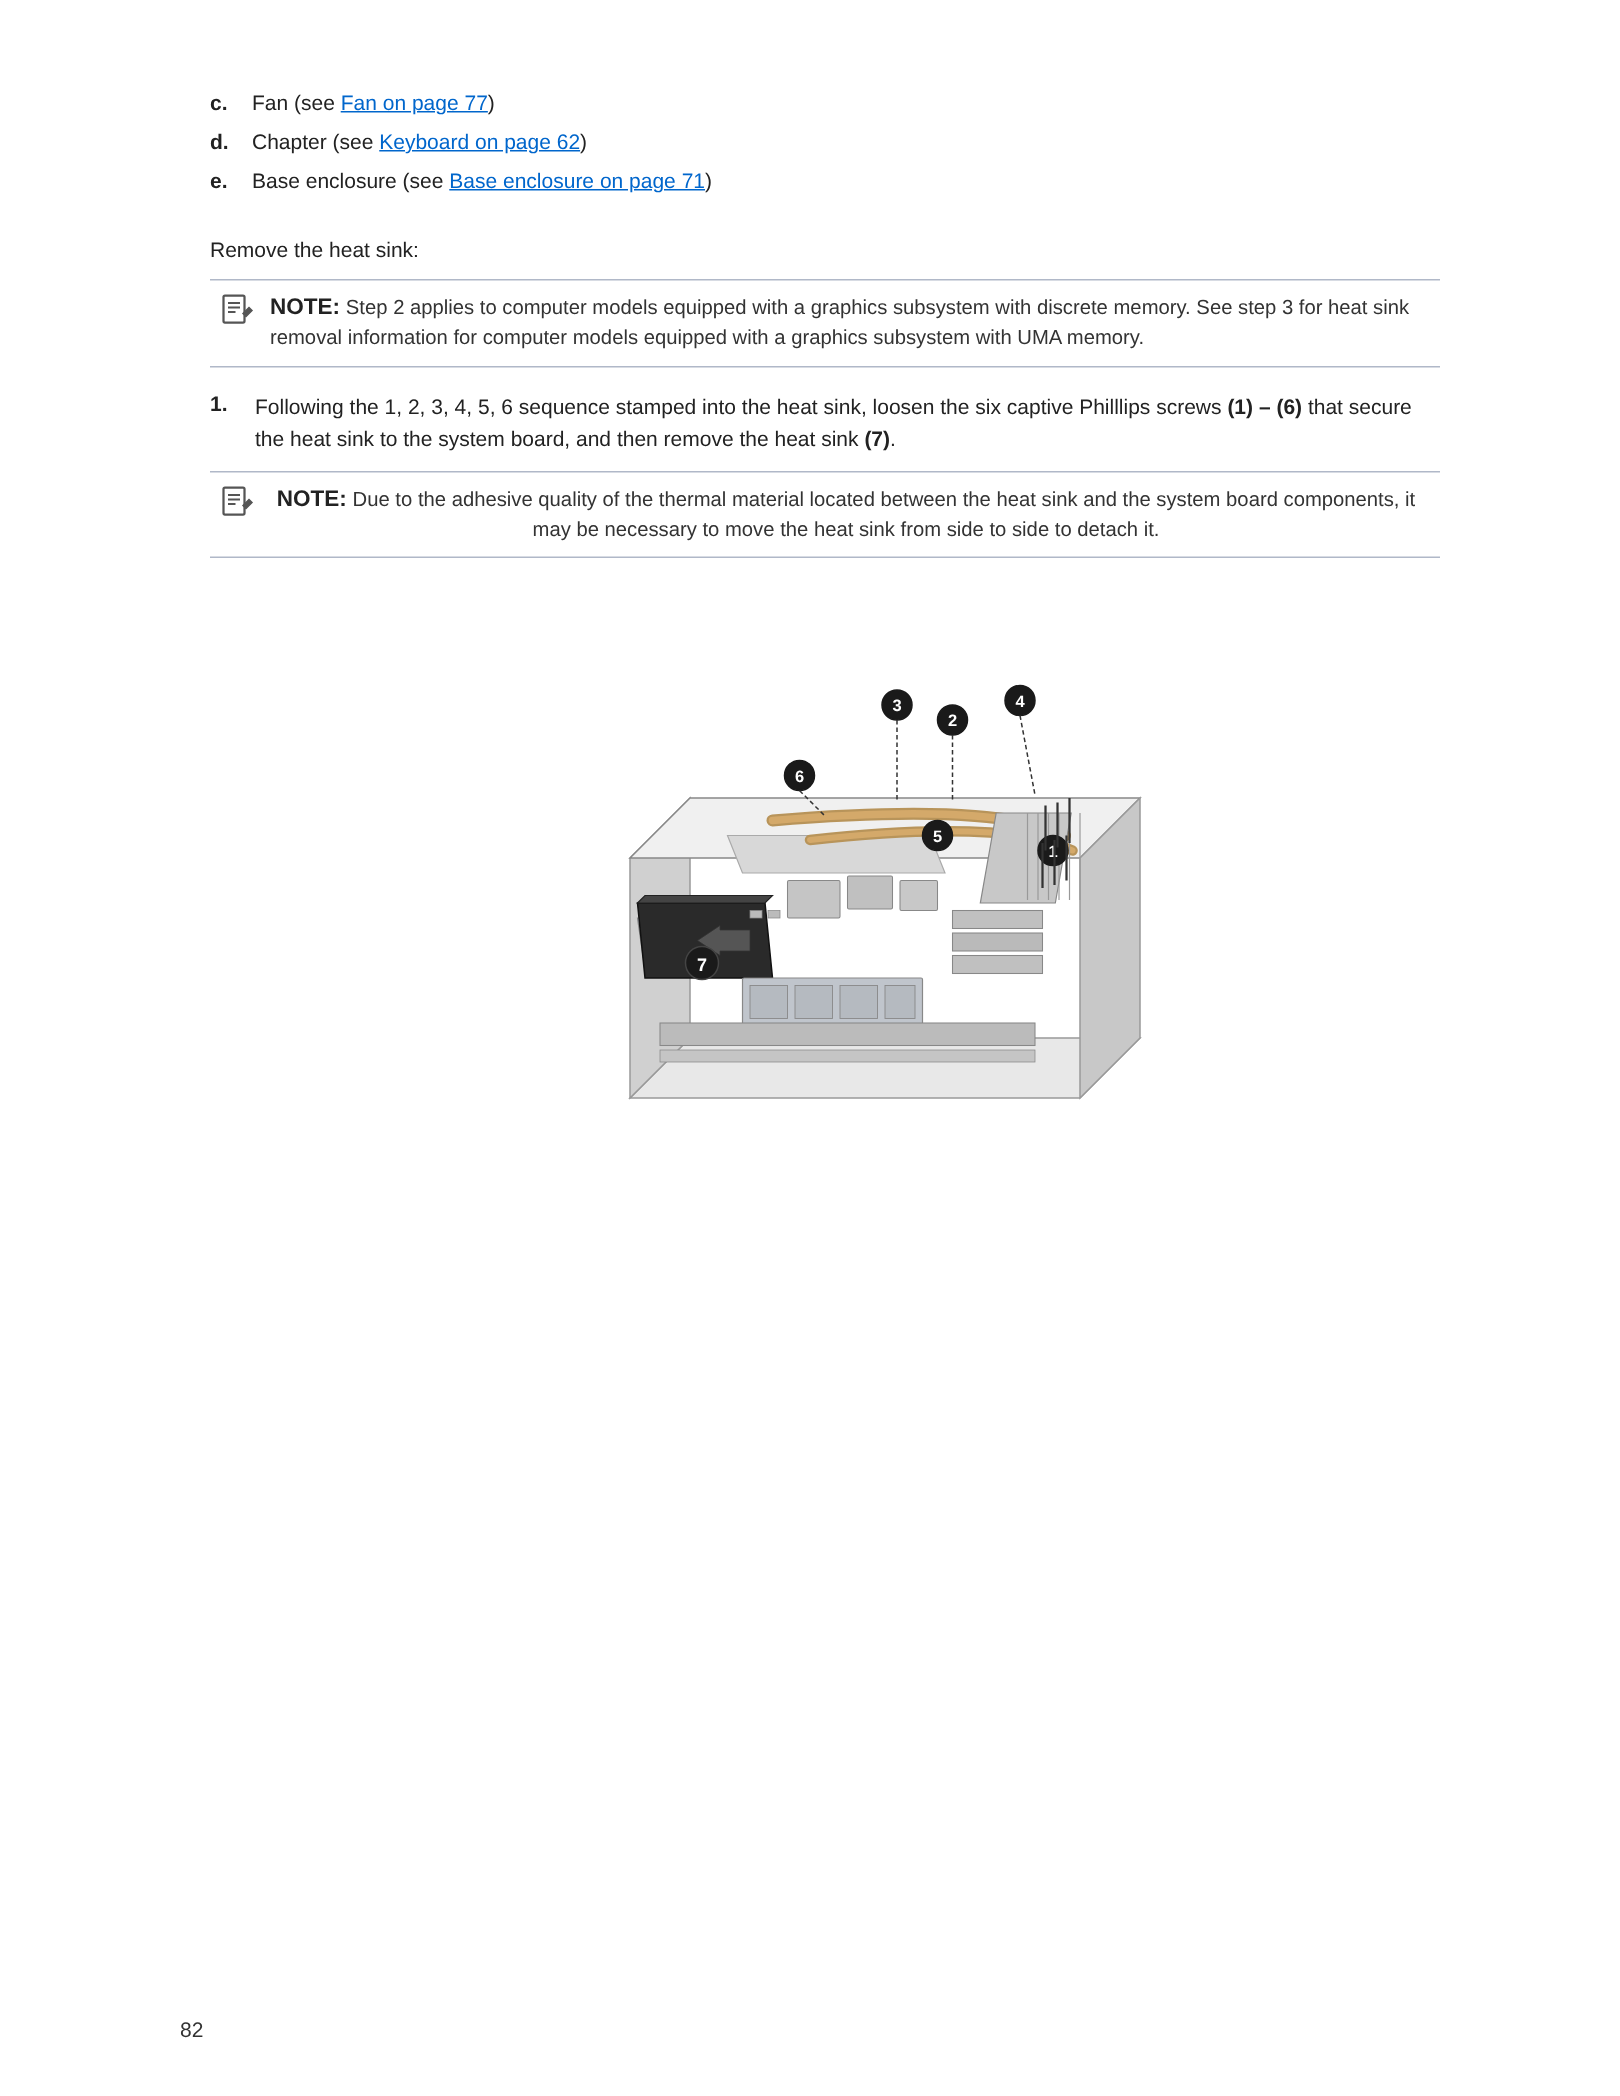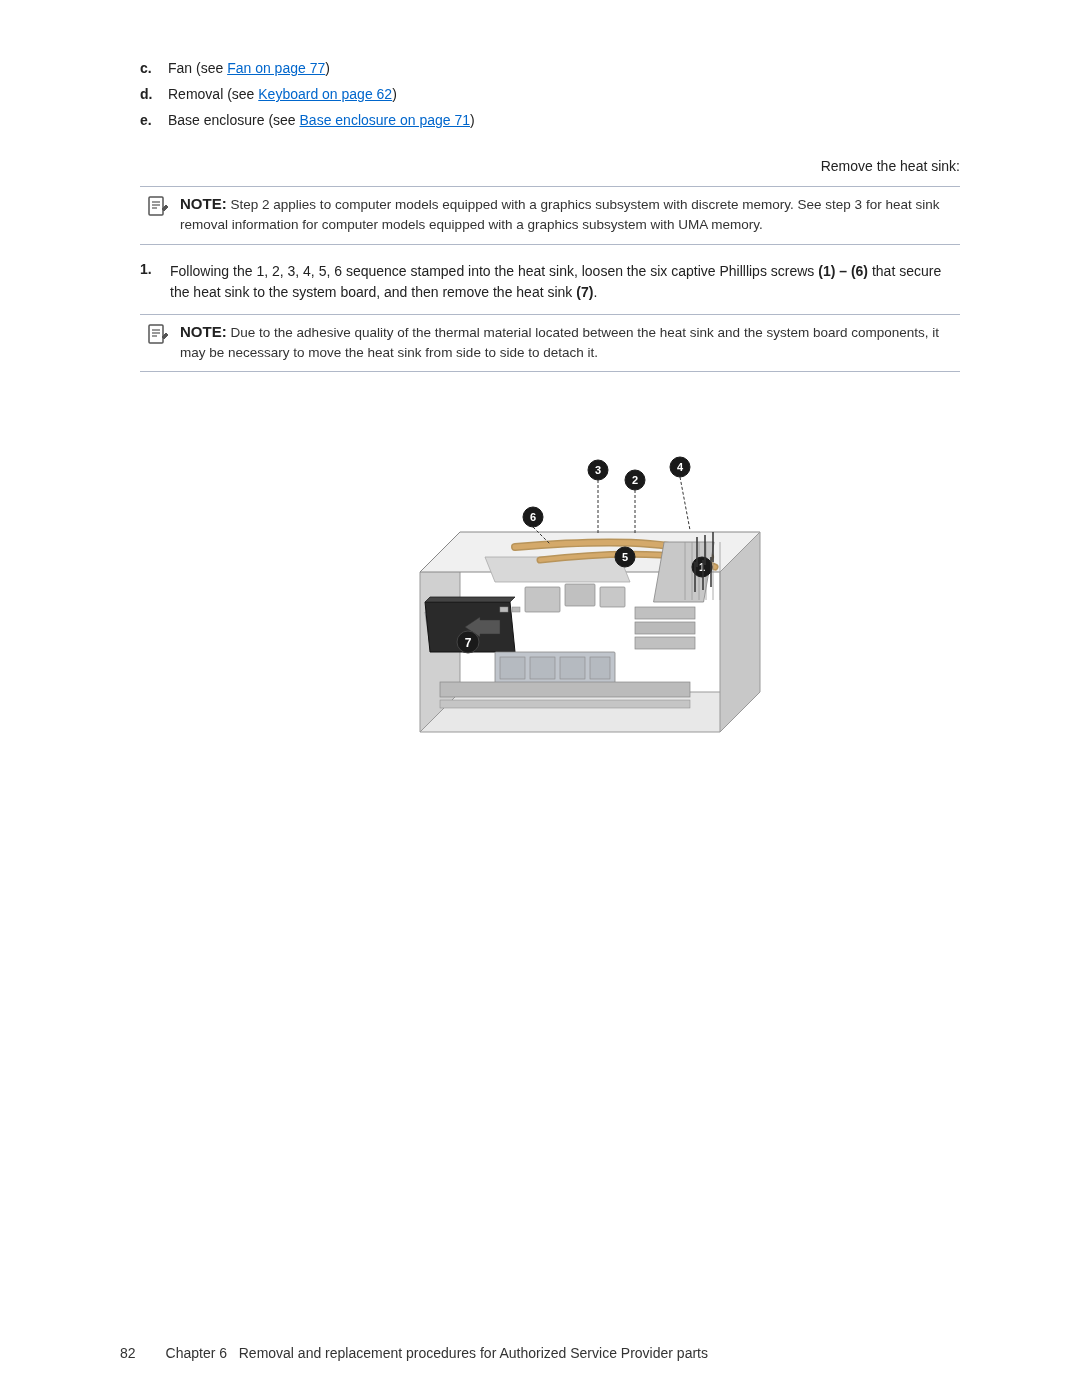--- a/index.html
+++ b/index.html
@@ -47,21 +47,20 @@
       flex: 1;
     }
 
     a.link-text {
       color: #0066cc;
     }
 
     .remove-text {
       margin: 30px 0 12px 0;
       font-size: 14px;
-      text-align: right;
     }
 
     .note-box {
       border-top: 1px solid #b0b8c8;
       border-bottom: 1px solid #b0b8c8;
       padding: 8px 12px 8px 40px;
       margin: 10px 0 16px 0;
       position: relative;
       background: #fff;
     }
@@ -144,39 +143,40 @@
       color: #333;
     }
 
     .note-box-2 {
       border-top: 1px solid #b0b8c8;
       border-bottom: 1px solid #b0b8c8;
       padding: 8px 12px 8px 40px;
       margin: 10px 0 16px 0;
       position: relative;
       background: #fff;
+      text-align: center;
     }
   </style>
 </head>
 <body>
 
 <div class="page-container">
   <div class="content-area">
 
     <div class="list-item">
       <span class="list-label">c.</span>
       <span class="list-text">
         <span>Fan (see </span><a class="link-text" href="#">Fan on page 77</a>)
       </span>
     </div>
 
     <div class="list-item">
       <span class="list-label">d.</span>
       <span class="list-text">
-        <span>Removal (see </span><a class="link-text" href="#">Keyboard on page 62</a>)
+        <span>Chapter (see </span><a class="link-text" href="#">Keyboard on page 62</a>)
       </span>
     </div>
 
     <div class="list-item">
       <span class="list-label">e.</span>
       <span class="list-text">
         <span>Base enclosure (see </span><a class="link-text" href="#">Base enclosure on page 71</a>)
       </span>
     </div>
 
@@ -308,18 +308,15 @@
           <rect x="100" y="248" width="250" height="8" fill="#c5c5c5" stroke="#888" stroke-width="0.5"></rect>
 
         </g>
       </svg>
     </div>
 
   </div>
 
   <div class="page-footer">
     <span class="footer-page-num">82</span>
-    <span class="footer-chapter">
-      <span>Chapter 6</span>&nbsp;&nbsp;&nbsp;<span>Removal and replacement procedures for Authorized Service Provider parts</span>
-    </span>
   </div>
 
 </div>
 
 </body></html>

